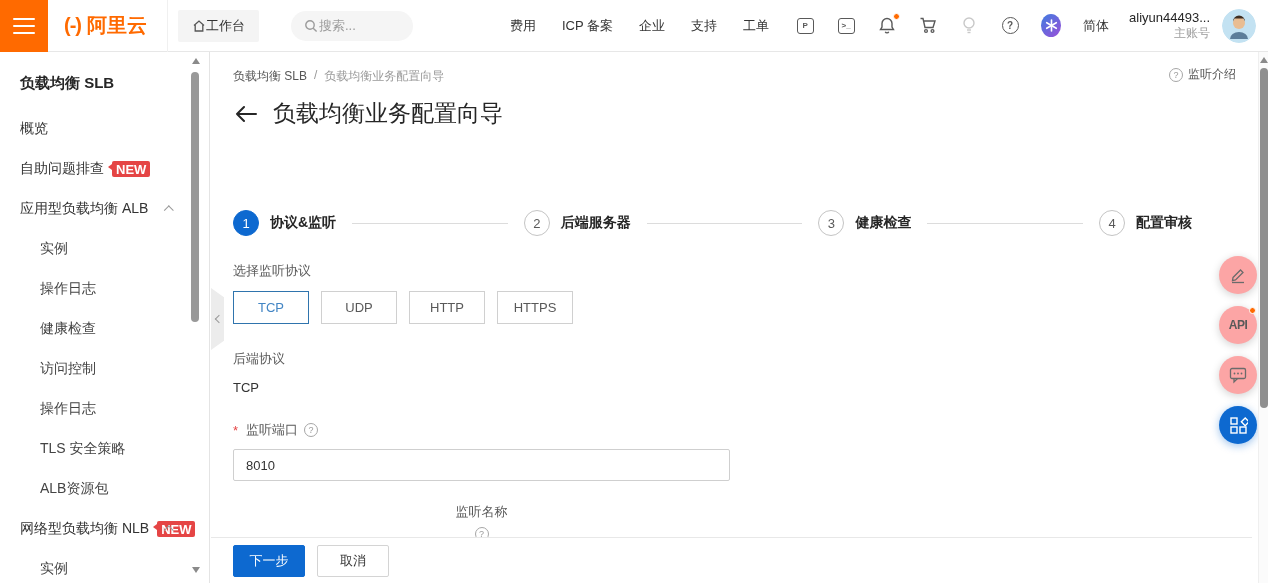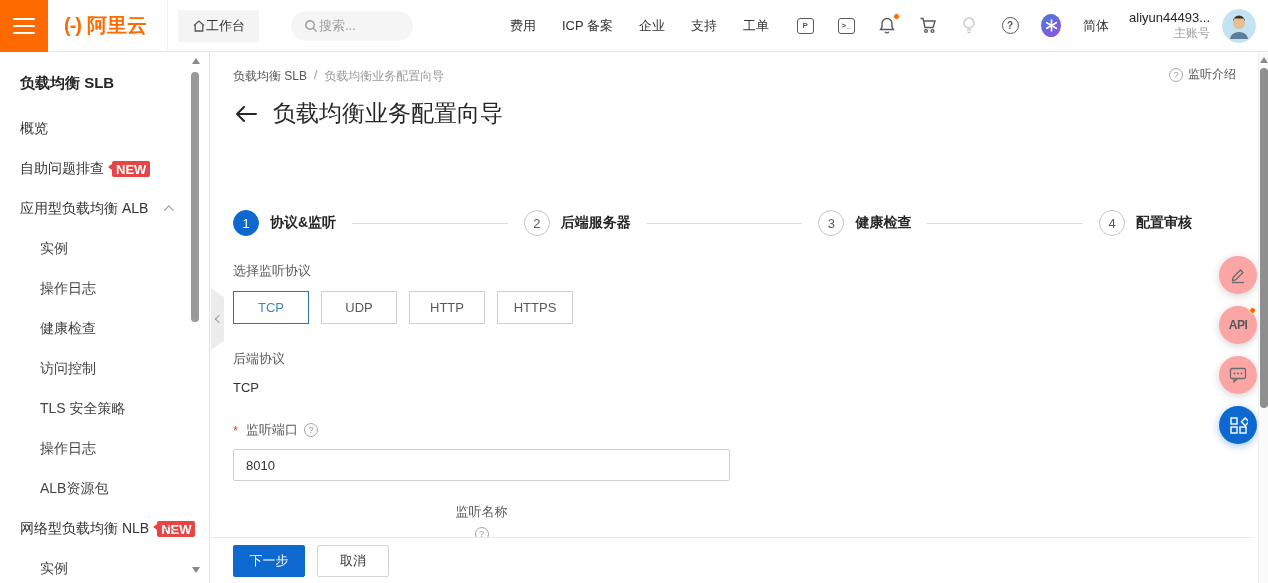--- a/index.html
+++ b/index.html
@@ -249,24 +249,24 @@
     <div class="sb-item sub">
       <span>操作日志</span>
     </div>
     <div class="sb-item sub">
       <span>健康检查</span>
     </div>
     <div class="sb-item sub">
       <span>访问控制</span>
     </div>
     <div class="sb-item sub">
+      <span>操作日志</span>
+    </div>
+    <div class="sb-item sub">
       <span>TLS 安全策略</span>
-    </div>
-    <div class="sb-item sub">
-      <span>操作日志</span>
     </div>
     <div class="sb-item sub">
       <span>ALB资源包</span>
     </div>
     <div class="sb-item">
       <span>网络型负载均衡 NLB</span>
       <span class="badge-new">NEW</span>
       <span class="sb-chev chev up"></span>
     </div>
     <div class="sb-item sub">

